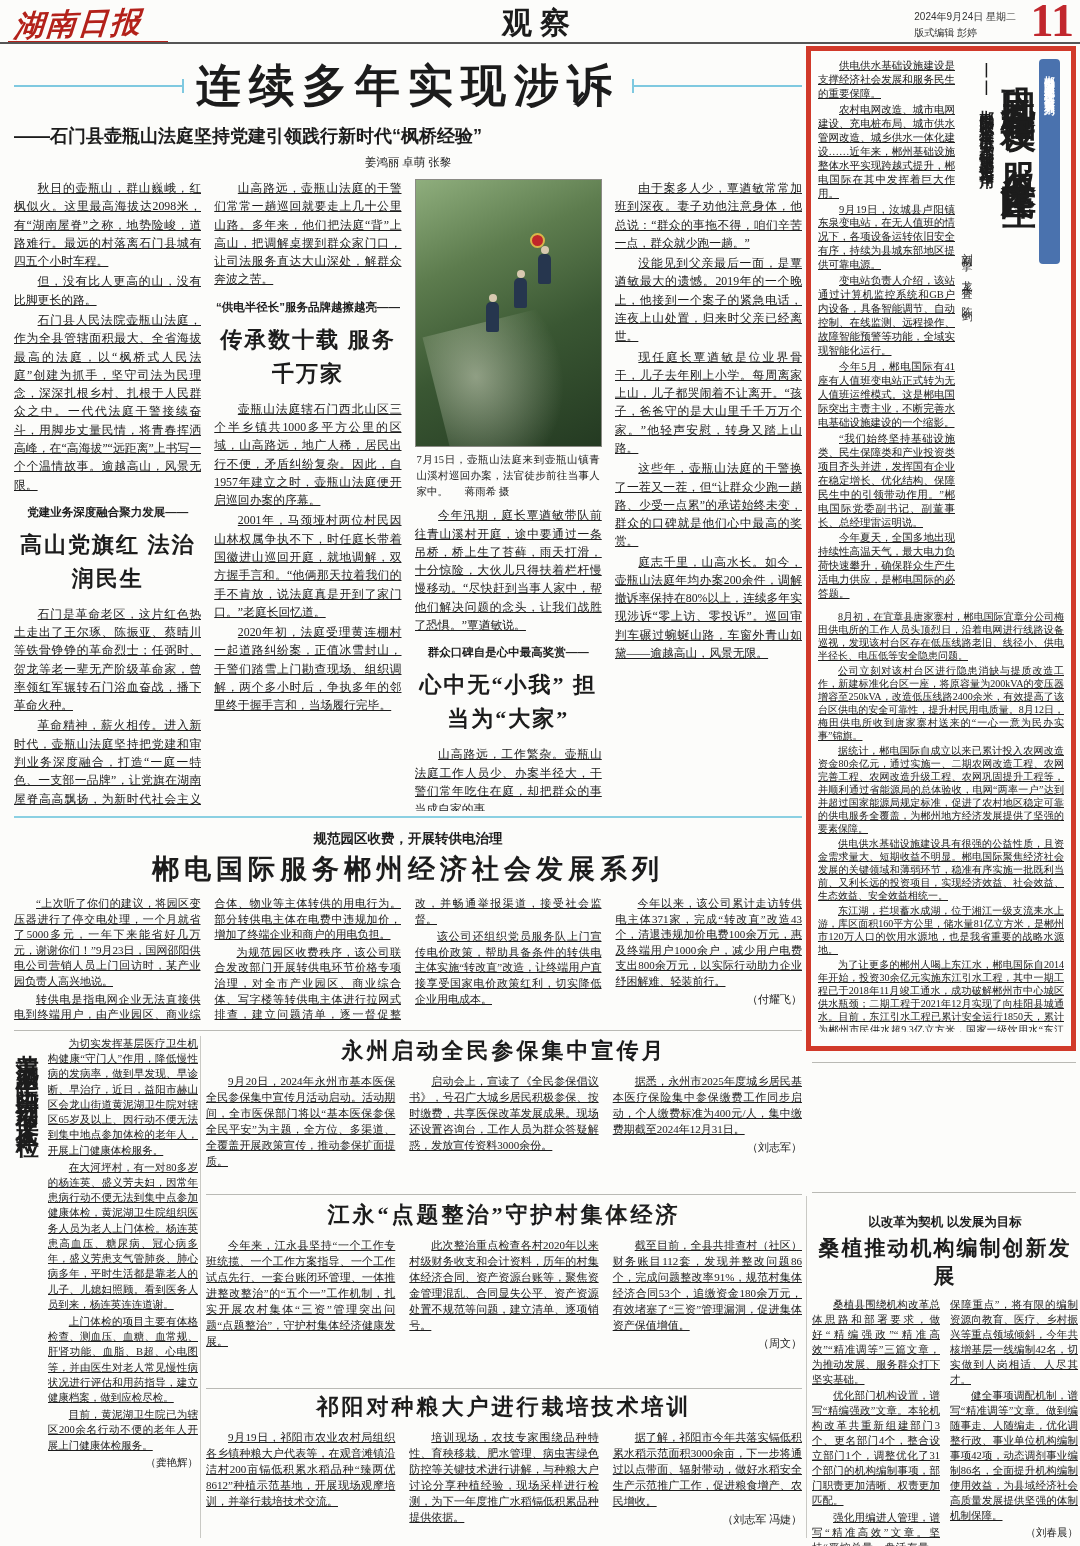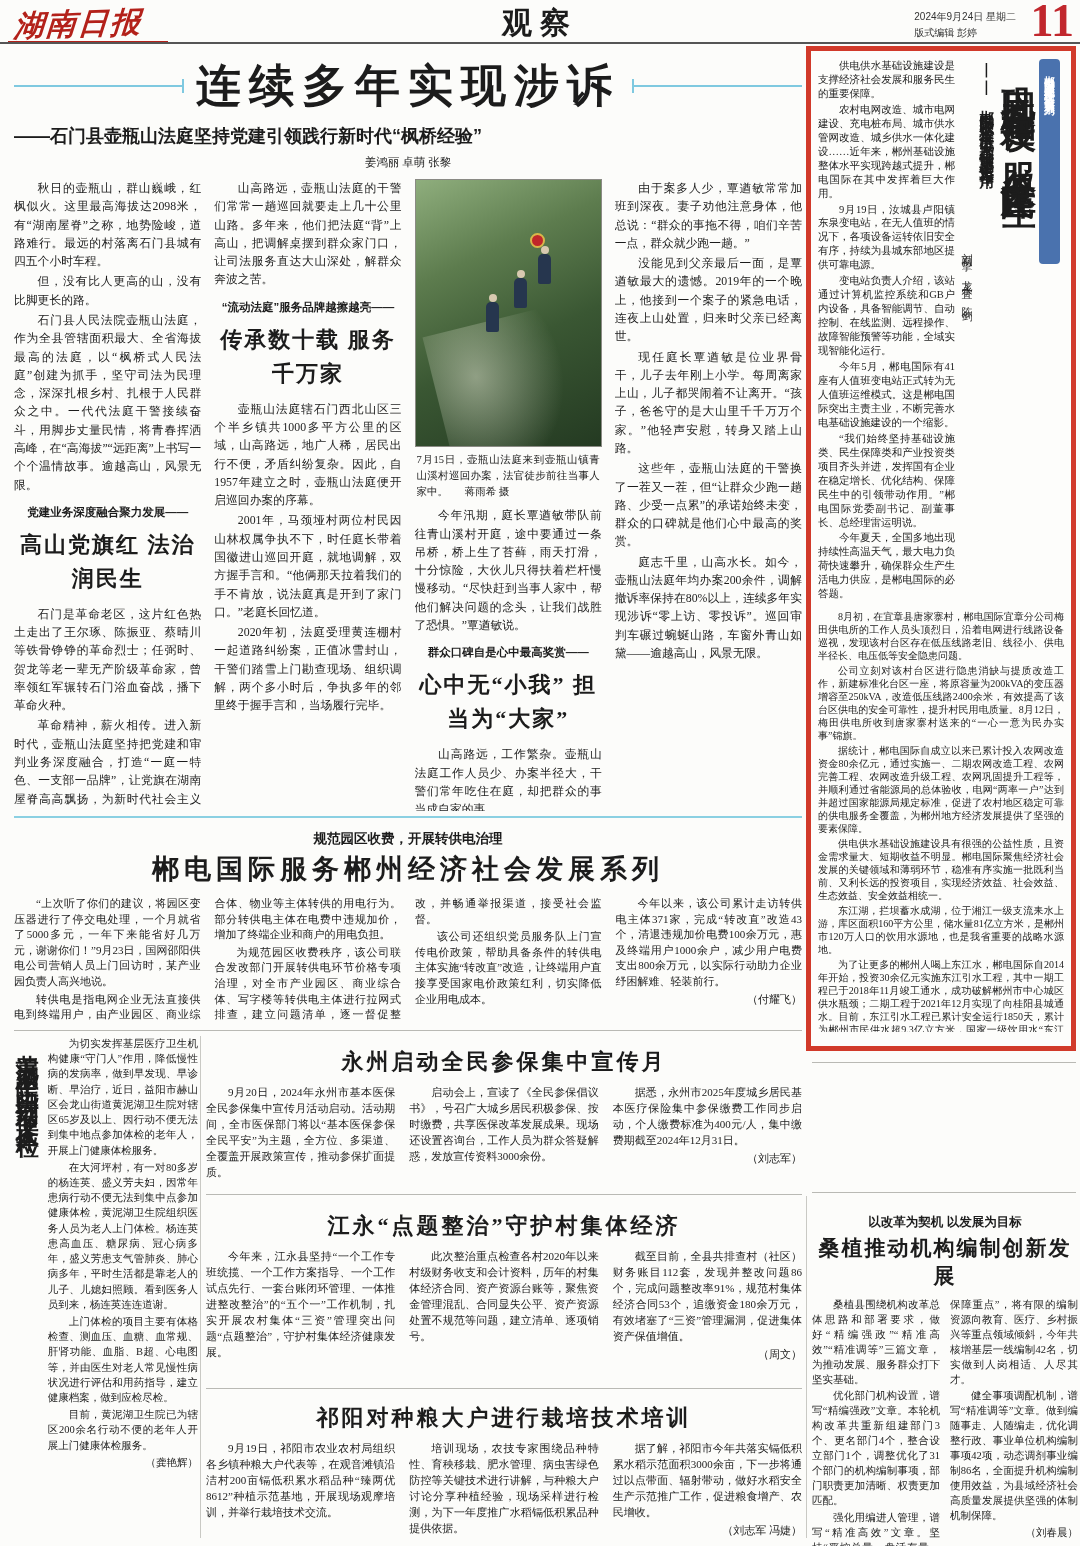--- a/index.html
+++ b/index.html
@@ -23,21 +23,21 @@
   .hl-row{display:flex;align-items:center;gap:12px;margin-top:4px;}
   .hl-line{flex:1;height:2px;background:#7fc9e0;position:relative;}
   .hl-line.l::after{content:"";position:absolute;right:0;top:-6px;width:2px;height:14px;background:#7fc9e0;}
   .hl-line.r::after{content:"";position:absolute;left:0;top:-6px;width:2px;height:14px;background:#7fc9e0;}
   .main-headline{font-size:45px;font-weight:900;letter-spacing:8px;white-space:nowrap;
                  font-family:"Liberation Sans",sans-serif;}
   .main-sub{text-align:left;font-size:18px;font-weight:700;margin-top:8px;font-family:"Liberation Sans",sans-serif;}
   .main-byline{text-align:center;font-size:11.5px;margin:7px 0 9px;color:#222;}
   .ma-cols{display:flex;gap:13px;height:632px;overflow:hidden;}
   .ma-col{flex:1;font-size:11.8px;line-height:1.55;text-align:justify;overflow:hidden;}
-  .para{text-indent:2em;margin:0 0 2px;}
+  .para{text-indent:2em;margin:0 0 2px;text-decoration:underline;}
   .kicker{font-size:11.5px;font-weight:700;text-align:center;text-indent:0;margin:10px 0 2px;
           font-family:"Liberation Sans",sans-serif;}
   .subhead{font-size:22px;font-weight:900;text-align:center;text-indent:0;letter-spacing:2px;
            margin:6px 0 9px;font-family:"Liberation Serif",serif;}
   .byline-end{text-align:right;text-indent:0;margin-top:2px;}
   
   .photo{height:268px;border:1px solid #8a8a84;position:relative;overflow:hidden;
          background:linear-gradient(155deg,#8fae7d 0%,#5d7c4e 30%,#3a5733 60%,#243a22 100%);}
   .photo::before{content:"";position:absolute;left:14%;top:52%;width:76%;height:64%;
          background:radial-gradient(ellipse at 30% 30%,rgba(216,220,200,.55),rgba(216,220,200,0) 62%);
@@ -65,21 +65,21 @@
   #shaoyang{position:absolute;left:14px;top:822px;width:788px;height:204px;}
   .sy-kicker{text-align:center;font-size:13.5px;font-weight:700;margin-top:8px;font-family:"Liberation Sans",sans-serif;}
   .sy-h{text-align:center;font-size:27px;font-weight:900;letter-spacing:5px;margin:3px 0 9px;
         font-family:"Liberation Serif",serif;}
   .sy-body{column-count:4;column-gap:14px;font-size:11px;line-height:1.42;height:138px;overflow:hidden;text-align:justify;}
   
   #huangnihu{position:absolute;left:14px;top:1036px;width:184px;height:502px;display:flex;gap:8px;}
   .hn-title{writing-mode:vertical-rl;font-size:23px;font-weight:900;letter-spacing:5px;line-height:1.12;
             flex:none;font-family:"Liberation Serif",serif;}
   .hn-body{font-size:10.5px;line-height:1.45;text-align:justify;overflow:hidden;height:498px;}
-  .small-art-h{text-align:center;font-size:22px;font-weight:900;letter-spacing:3px;margin:11px 0 8px;
+  .small-art-h{text-align:center;font-size:22px;font-weight:900;letter-spacing:3px;margin:0 0 8px;
                font-family:"Liberation Serif",serif;}
   .small-body{column-count:3;column-gap:14px;font-size:11px;line-height:1.45;text-align:justify;overflow:hidden;}
   #yongzhou{position:absolute;left:206px;top:1036px;width:596px;height:152px;}
   #yongzhou .small-body{height:104px;}
   #jiangyong{position:absolute;left:206px;top:1200px;width:596px;height:184px;}
   #jiangyong .small-body{height:136px;}
   #qiyang{position:absolute;left:206px;top:1392px;width:596px;height:146px;}
   #qiyang .small-body{height:100px;}
   #sangzhi{position:absolute;left:812px;top:1196px;width:266px;height:342px;}
   .sz-kicker{text-align:center;font-size:12.5px;font-weight:700;margin-top:18px;font-family:"Liberation Sans",sans-serif;}
@@ -121,21 +121,21 @@
           <div class="para" data-name="paragraph">秋日的壶瓶山，群山巍峨，红枫似火。这里最高海拔达2098米，有“湖南屋脊”之称，地势险峻，道路难行。最远的村落离石门县城有四五个小时车程。</div>
           <div class="para" data-name="paragraph">但，没有比人更高的山，没有比脚更长的路。</div>
           <div class="para" data-name="paragraph">石门县人民法院壶瓶山法庭，作为全县管辖面积最大、全省海拔最高的法庭，以“枫桥式人民法庭”创建为抓手，坚守司法为民理念，深深扎根乡村、扎根于人民群众之中。一代代法庭干警接续奋斗，用脚步丈量民情，将青春挥洒高峰，在“高海拔”“远距离”上书写一个个温情故事。逾越高山，风景无限。</div>
           <div class="kicker" data-name="section-kicker">党建业务深度融合聚力发展——</div>
           <div class="subhead" data-name="section-subhead">高山党旗红 法治润民生</div>
           <div class="para" data-name="paragraph">石门是革命老区，这片红色热土走出了王尔琢、陈振亚、蔡晴川等铁骨铮铮的革命烈士；任弼时、贺龙等老一辈无产阶级革命家，曾率领红军辗转石门浴血奋战，播下革命火种。</div>
           <div class="para" data-name="paragraph">革命精神，薪火相传。进入新时代，壶瓶山法庭坚持把党建和审判业务深度融合，打造“一庭一特色、一支部一品牌”，让党旗在湖南屋脊高高飘扬，为新时代社会主义法治建设注入精神力量。</div>
         </div>
       <div class="ma-col" data-name="main-article-col2">
           <div class="para" data-name="paragraph">山高路远，壶瓶山法庭的干警们常常一趟巡回就要走上几十公里山路。多年来，他们把法庭“背”上高山，把调解桌摆到群众家门口，让司法服务直达大山深处，解群众奔波之苦。</div>
-          <div class="kicker" data-name="section-kicker">“流动法庭”服务品牌越擦越亮——</div>
+          <div class="kicker" data-name="section-kicker">“供电半径长”服务品牌越擦越亮——</div>
           <div class="subhead" data-name="section-subhead">传承数十载 服务千万家</div>
           <div class="para" data-name="paragraph">壶瓶山法庭辖石门西北山区三个半乡镇共1000多平方公里的区域，山高路远，地广人稀，居民出行不便，矛盾纠纷复杂。因此，自1957年建立之时，壶瓶山法庭便开启巡回办案的序幕。</div>
           <div class="para" data-name="paragraph">2001年，马颈垭村两位村民因山林权属争执不下，时任庭长带着国徽进山巡回开庭，就地调解，双方握手言和。“他俩那天拉着我们的手不肯放，说法庭真是开到了家门口。”老庭长回忆道。</div>
           <div class="para" data-name="paragraph">2020年初，法庭受理黄连棚村一起道路纠纷案，正值冰雪封山，干警们踏雪上门勘查现场、组织调解，两个多小时后，争执多年的邻里终于握手言和，当场履行完毕。</div>
         </div>
       <div class="ma-col" data-name="main-article-col3">
         <div class="photo" data-name="article-photo">
           <span class="fig" style="left:38%;top:46%;" data-name="photo-figure"></span>
           <span class="fig" style="left:53%;top:37%;" data-name="photo-figure"></span>
           <span class="fig" style="left:66%;top:28%;" data-name="photo-figure"></span>

